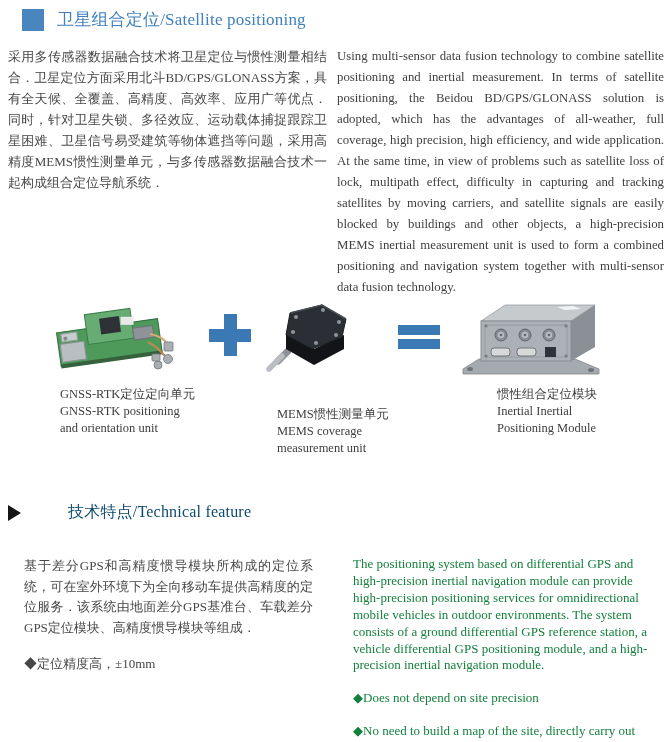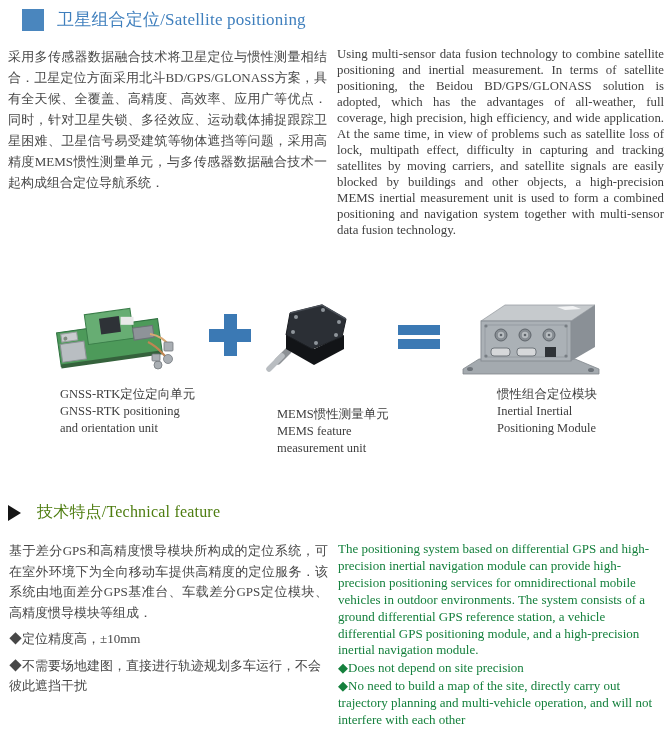--- a/index.html
+++ b/index.html
@@ -8,21 +8,21 @@
     font-family:Liberation Serif, serif; overflow:hidden;
   }
 
   
   .sec-header { position:absolute; left:22px; top:8px; display:flex; align-items:center; }
   .sec-square { width:22px; height:22px; background:#4a86be; margin-right:13px; }
   .sec-title { font-size:17px; color:#3f7fbd; letter-spacing:0.2px; }
 
   
   .intro-zh { position:absolute; left:8px;   top:46px; width:319px; font-size:13px;   line-height:21px; color:#474747; text-align:justify; }
-  .intro-en { position:absolute; left:337px; top:46px; width:327px; font-size:12.8px; line-height:16px; color:#3f3f3f; text-align:justify; }
+  .intro-en { position:absolute; left:337px; top:46px; width:327px; font-size:12.8px; line-height:21px; color:#3f3f3f; text-align:justify; }
   .intro-zh p, .intro-en p { margin:0; }
 
   
   .img-wrap { position:absolute; }
   .img-pcb    { left:46px;  top:292px; }
   .img-mems   { left:264px; top:293px; }
   .img-module { left:461px; top:293px; }
 
   .op-plus { position:absolute; left:209px; top:314px; width:42px; height:42px; }
   .op-plus::before { content:""; position:absolute; left:0; top:15px; width:42px; height:13px; background:#3b79b4; }
@@ -33,26 +33,26 @@
   .op-eq::after  { content:""; position:absolute; left:0; top:14px; width:42px; height:10px; background:#3b79b4; }
 
   .caption { position:absolute; font-size:12.5px; line-height:16.8px; color:#3d3d3d; }
   .cap1 { left:60px;  top:386px; }
   .cap2 { left:277px; top:386px;margin-top:20px; }
   .cap3 { left:497px; top:386px; }
 
   
   .feat-header { position:absolute; left:8px; top:502px; display:flex; align-items:center; }
   .feat-tri { width:0; height:0; border-left:13px solid #151515; border-top:8px solid transparent; border-bottom:8px solid transparent; margin-right:16px; }
-  .feat-title { font-size:16px; color:#4d7c0f; letter-spacing:0.2px; }
+  .feat-title { font-size:16px; color:#0c4a6e; letter-spacing:0.2px;margin-left:31px; }
 
   
   .feat-zh { position:absolute; left:8px;   top:540px; width:321px; font-size:13px;   line-height:20.5px; color:#474747; text-align:justify; }
   .feat-en { position:absolute; left:337px; top:540px; width:329px; font-size:13px; line-height:16.9px; color:#15803d; }
-  .feat-zh p, .feat-en p { margin:1px; }
+  .feat-zh p, .feat-en p { margin:16px; }
   .feat-zh .bullet { margin-top:6px; text-align:left; }
   .feat-en .para { margin-bottom:0; }
 </style>
 </head>
 <body>
 
 <div class="page">
 
   <div class="sec-header">
     <div class="sec-square"></div>
@@ -145,38 +145,37 @@
     </svg>
   </div>
 
   <div class="caption cap1">
     <div>GNSS-RTK定位定向单元</div>
     <div>GNSS-RTK positioning</div>
     <div>and orientation unit</div>
   </div>
   <div class="caption cap2">
     <div>MEMS惯性测量单元</div>
-    <div>MEMS feature</div>
+    <div>MEMS coverage</div>
     <div>measurement unit</div>
   </div>
   <div class="caption cap3">
     <div>惯性组合定位模块</div>
     <div>Inertial Inertial</div>
     <div>Positioning Module</div>
   </div>
 
   <div class="feat-header">
     <div class="feat-tri"></div>
     <div class="feat-title">技术特点/Technical feature</div>
   </div>
 
   <div class="feat-zh">
     <p class="para">基于差分GPS和高精度惯导模块所构成的定位系统，可在室外环境下为全向移动车提供高精度的定位服务．该系统由地面差分GPS基准台、车载差分GPS定位模块、高精度惯导模块等组成．</p>
     <p class="bullet">◆定位精度高，±10mm</p>
-    <p class="bullet">◆不需要场地建图，直接进行轨迹规划多车运行，不会彼此遮挡干扰</p>
   </div>
   <div class="feat-en">
     <p class="para">The positioning system based on differential GPS and high-precision inertial navigation module can provide high-precision positioning services for omnidirectional mobile vehicles in outdoor environments. The system consists of a ground differential GPS reference station, a vehicle differential GPS positioning module, and a high-precision inertial navigation module.</p>
     <p class="bullet">◆Does not depend on site precision</p>
     <p class="bullet">◆No need to build a map of the site, directly carry out trajectory planning and multi-vehicle operation, and will not interfere with each other</p>
   </div>
 
 </div>
 
 </body></html>

